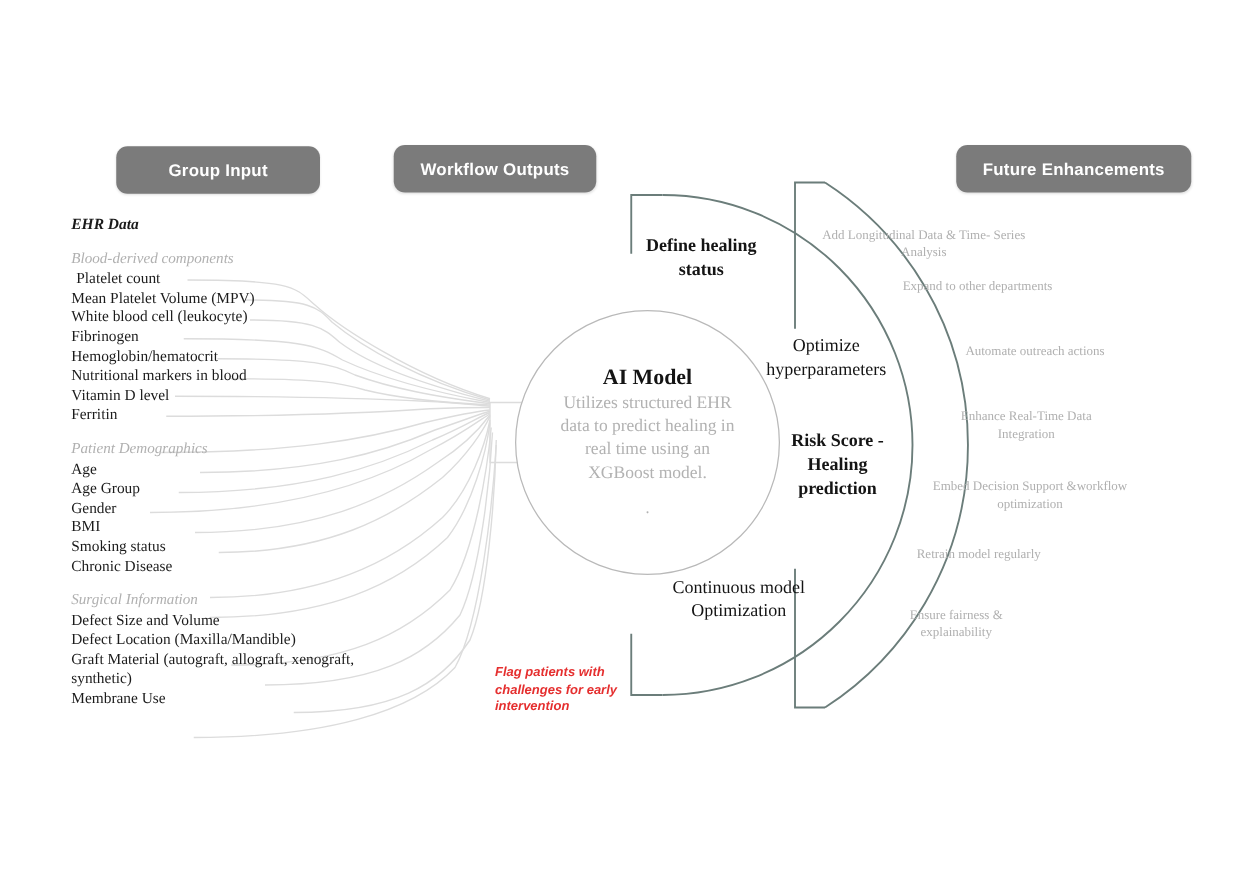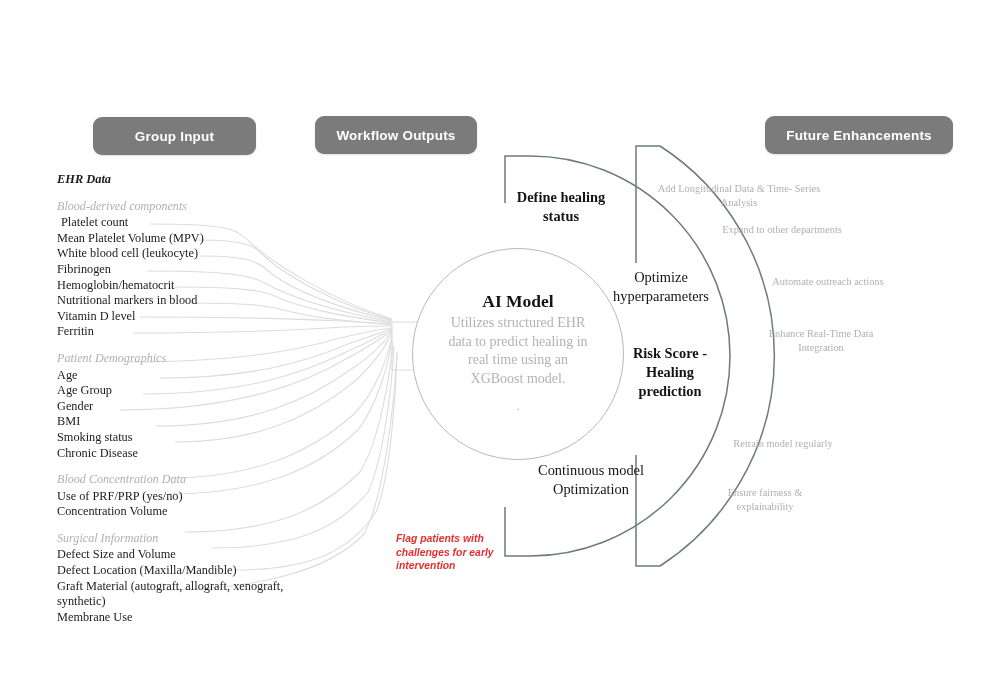--- a/index.html
+++ b/index.html
@@ -234,25 +234,20 @@
     <div class="grp">
       <div class="grp-head">Patient Demographics</div>
       <div class="item">Age</div>
       <div class="item">Age Group</div>
       <div class="item">Gender</div>
       <div class="item">BMI</div>
       <div class="item">Smoking status</div>
       <div class="item">Chronic Disease</div>
     </div>
 
-    <div class="grp">
-      <div class="grp-head">Blood Concentration Data</div>
-      <div class="item">Use of PRF/PRP (yes/no)</div>
-      <div class="item">Concentration Volume</div>
-    </div>
 
     <div class="grp">
       <div class="grp-head">Surgical Information</div>
       <div class="item">Defect Size and Volume</div>
       <div class="item">Defect Location (Maxilla/Mandible)</div>
       <div class="item">Graft Material (autograft, allograft, xenograft, synthetic)</div>
       <div class="item">Membrane Use</div>
     </div>
   </div>
 
@@ -264,18 +259,19 @@
 
   <div class="wf-label" id="wf-define">Define healing status</div>
   <div class="wf-label" id="wf-optimize">Optimize hyperparameters</div>
   <div class="wf-label" id="wf-risk">Risk Score -Healing prediction</div>
   <div class="wf-label" id="wf-cont">Continuous model Optimization</div>
 
   <div class="fe-label" id="fe-0">Add Longitudinal Data &amp; Time- Series Analysis</div>
   <div class="fe-label" id="fe-1">Expand to other departments</div>
   <div class="fe-label" id="fe-2">Automate outreach actions</div>
   <div class="fe-label" id="fe-3">Enhance Real-Time Data Integration</div>
+  <div class="fe-label" id="fe-4">Embed Decision Support &amp;workflow optimization</div>
   <div class="fe-label" id="fe-5">Retrain model regularly</div>
   <div class="fe-label" id="fe-6">Ensure fairness &amp; explainability</div>
 
   <div id="red-note">Flag patients with challenges for early intervention</div>
 
 </div>
 
 </body></html>

